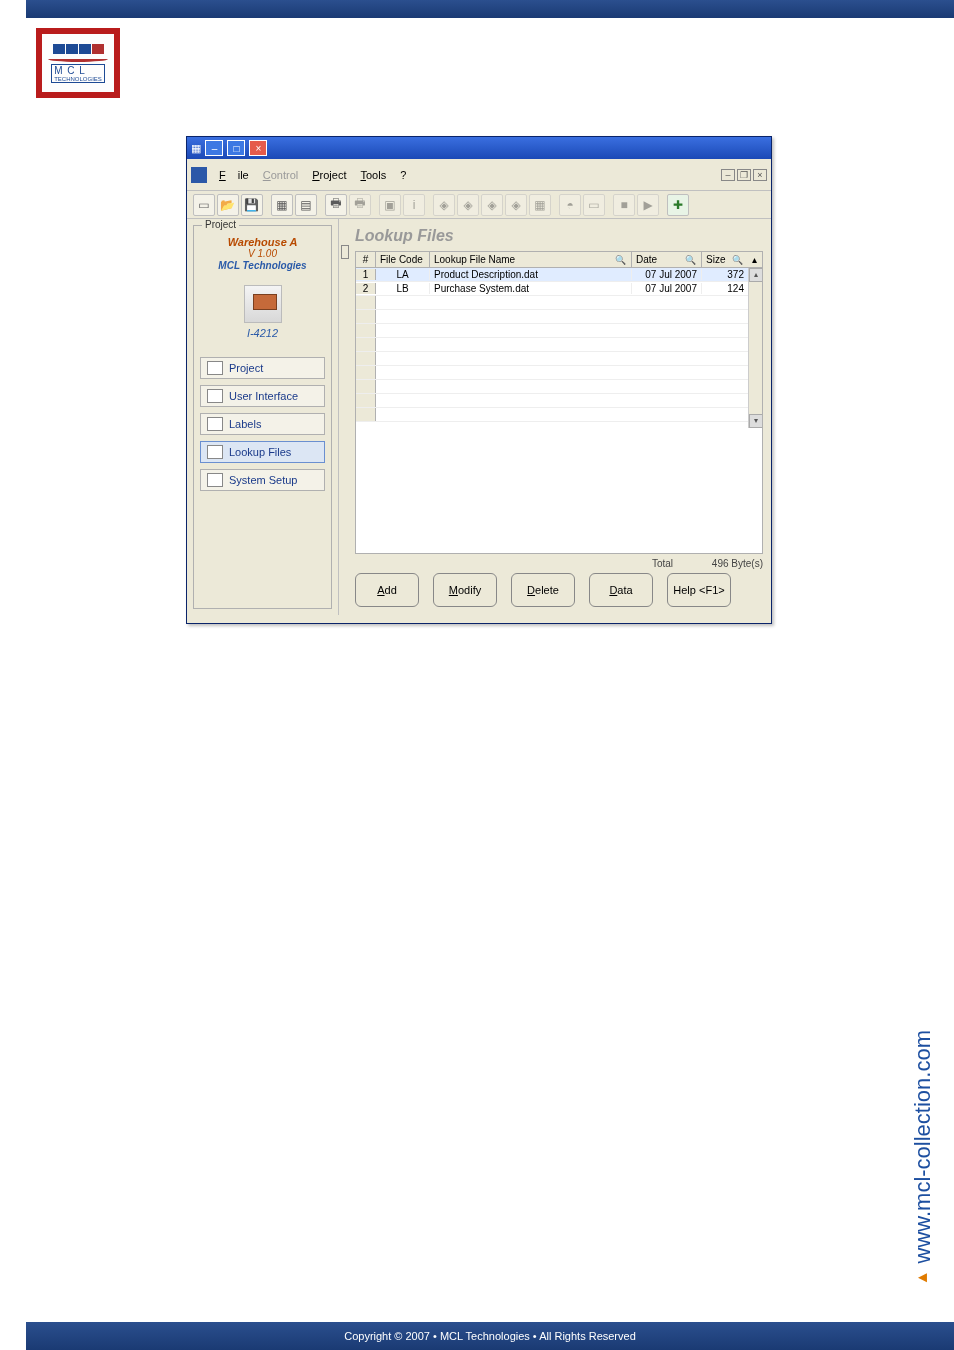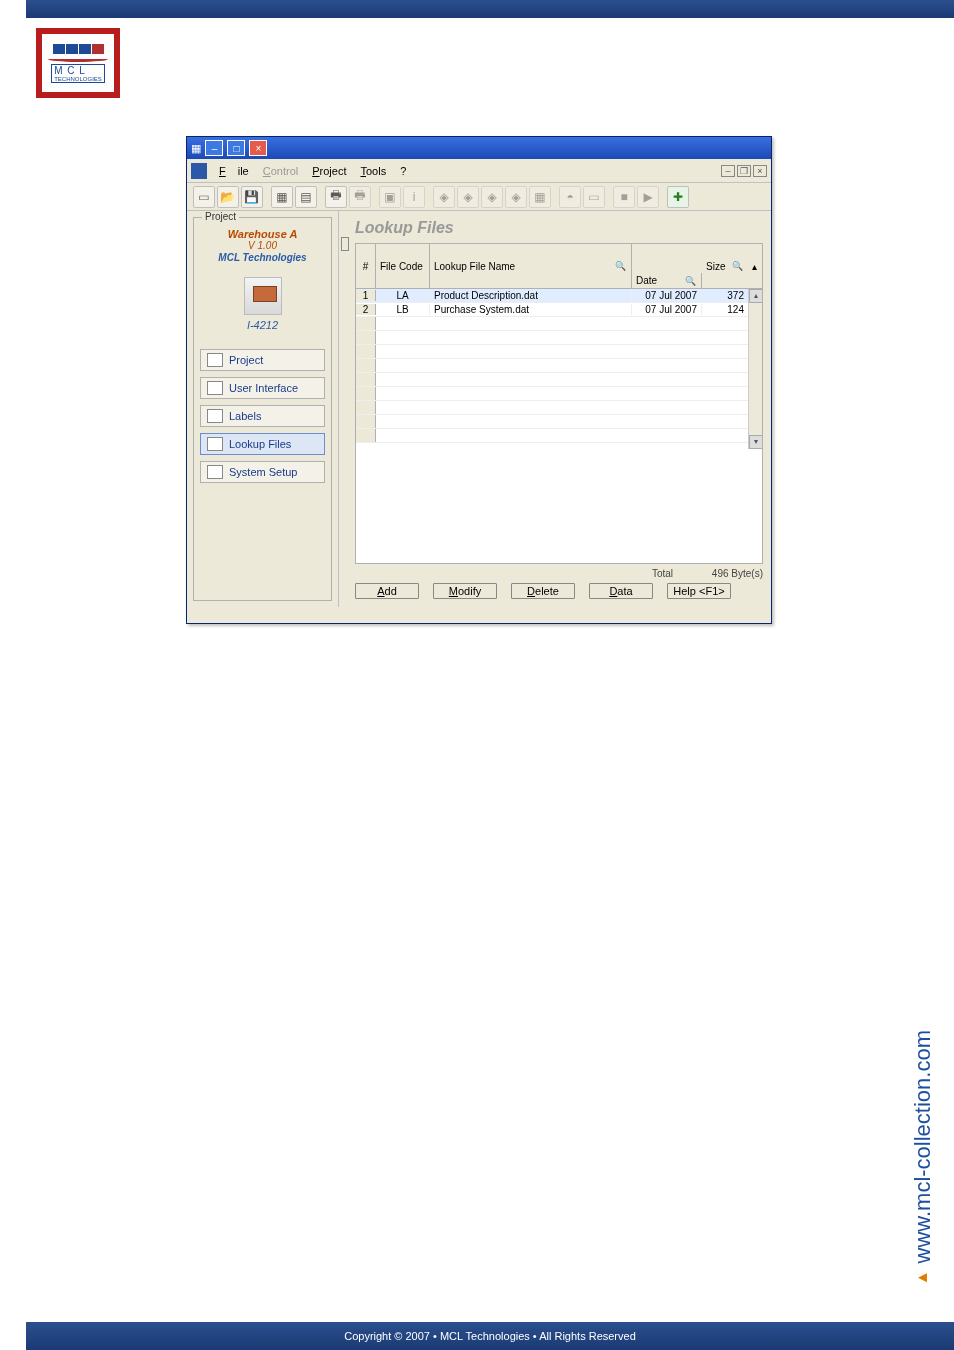--- a/index.html
+++ b/index.html
@@ -64,21 +64,21 @@
     color:#fff;
     display:flex; align-items:center;
     padding:0 4px;
     font-size:11px;
     gap:4px;
   }
   .titlebar .title { flex:1; white-space:nowrap; overflow:hidden; }
   .winbtn { width:18px; height:16px; border:1px solid #fff; background:#3d78e3; display:flex; align-items:center; justify-content:center; font-size:10px; color:#fff;}
   .winbtn.close{ background:#e55b4b;}
   .menubar {
-    height:24px; background:#ece9d8;
+    height:32px; background:#ece9d8;
     display:flex; align-items:center; gap:2px;
     padding:0 4px; border-bottom:1px solid #c0c0c0;
   }
   .menubar .mdi-icon {
     width:16px;height:16px;background:#2b58a8;border:1px solid #2b58a8;margin-right:4px;
   }
   .menubar span { padding:1px 6px; }
   .menubar span.dis { color:#9a9a9a; }
   .menubar .mdi-controls { margin-left:auto; display:flex; gap:2px; font-size:9px; color:#555;}
   .menubar .mdi-controls div{ width:14px;height:12px;border:1px solid #888;display:flex;align-items:center;justify-content:center;background:#ece9d8;}
@@ -162,21 +162,21 @@
   .table{
     flex:1; border:1px solid #b0b0b0; background:#fff; margin:0 0 0 6px;
     overflow:hidden;
   }
   .thead{display:flex;background:#ece9d8;border-bottom:1px solid #b0b0b0;font-size:10px;}
   .th{border-right:1px solid #b0b0b0;padding:2px 4px;white-space:nowrap;display:flex;align-items:center;}
   .th .mag{margin-left:auto;font-size:9px;color:#666;}
   .th.num{width:20px;justify-content:center;}
   .th.code{width:54px;}
   .th.name{flex:1;}
-  .th.date{width:70px;margin-top:29px;}
+  .th.date{width:70px;}
   .th.size{width:46px;text-align:right;border-right:none;}
   .th.scroll{width:14px;border-right:none;background:#ece9d8;}
 
   .tbody{height:160px;overflow:hidden;position:relative;}
   .tr{display:flex;border-bottom:1px solid #eee;font-size:10px;height:14px;align-items:center;}
   .tr.sel{background:#e0ecff;}
   .td{border-right:1px solid #eee;padding:0 4px;white-space:nowrap;}
   .td.num{width:20px;text-align:center;background:#ece9d8;border-right:1px solid #b0b0b0;}
   .td.code{width:54px;text-align:center;}
   .td.name{flex:1;}
@@ -189,22 +189,22 @@
   .scrollbar-stub{position:absolute;right:0;top:0;width:14px;bottom:0;background:#ece9d8;border-left:1px solid #ccc;}
   .scrollbar-stub .arrow{height:14px;width:14px;background:#ddd;border:1px solid #aaa;font-size:8px;text-align:center;line-height:12px;color:#555;}
   .scrollbar-stub .arrow.bot{position:absolute;bottom:0;left:0;}
 
   .totals{display:flex;justify-content:flex-end;gap:20px;margin:4px 0 4px 6px;font-size:10px;color:#444;}
   .totals .lbl{width:60px;text-align:right;}
   .totals .val{width:70px;text-align:right;}
 
   .btnrow{display:flex;gap:14px;margin:0 0 8px 6px;}
   .btnrow button{
-    font-size:11px;padding:1px 0;width:64px;
-    background:#ece9d8;border:1px solid #888;border-radius:1px;
+    font-size:11px;padding:10px 0;width:64px;
+    background:#ece9d8;border:1px solid #888;border-radius:6px;
   }
   .btnrow button u{text-decoration:underline;}
 </style>
 </head>
 <body>
 
 <div class="top-bar"></div>
 
 <div class="logo">
   <div class="logo-blocks">

